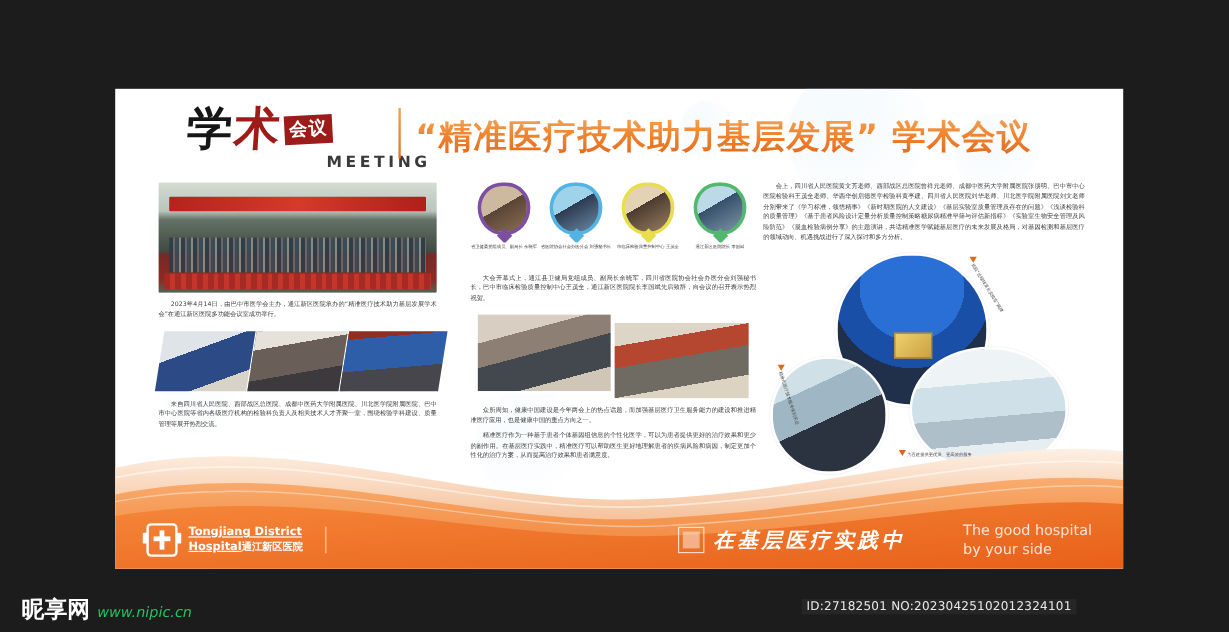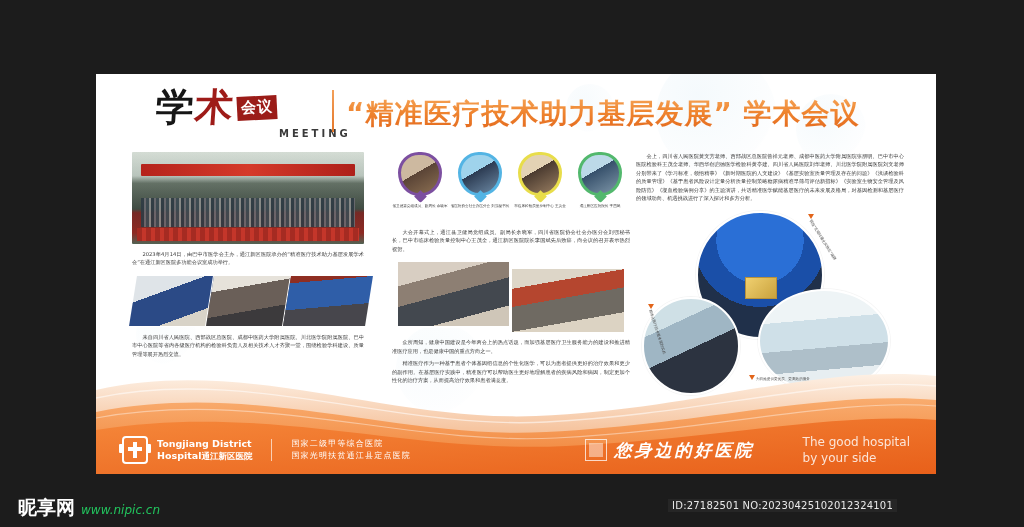--- a/index.html
+++ b/index.html
@@ -35,22 +35,22 @@
   }
   .brush-ch.red { color: #9e1b18; }
   #seal {
     display: inline-block; margin-left: 3px; margin-bottom: 4px;
     background: #9b1c18; color: #fff; font-weight: 700;
     font-size: 15px; padding: 2px 4px 3px 4px; letter-spacing: 1px;
     font-family: "DejaVu Serif", "Liberation Serif", serif;
     transform: rotate(-3deg);
   }
   #meeting-en {
-    position: absolute; left: 143px; top: 54px;
-    font-size: 10px; letter-spacing: 3px; color: #3a3a3a; font-weight: 700; padding-left: 40px;
+    position: absolute; left: 136px; top: 54px;
+    font-size: 13px; letter-spacing: 3px; color: #3a3a3a; font-weight: 700; padding-left: 40px;
   }
   #divider-line {
     position: absolute; left: 236px; top: 16px; width: 2px; height: 42px;
     background: linear-gradient(#f3a05a, #e4762a);
   }
   #main-title {
     position: absolute; left: 250px; top: 21px;
     font-size: 28px; font-weight: 700; letter-spacing: 1px; white-space: nowrap;
     font-family: "DejaVu Sans", "Liberation Sans", sans-serif;
     background: linear-gradient(180deg,#f6a85c 0%, #ef8530 45%, #e2651a 100%);
@@ -164,21 +164,21 @@
     padding: 0 26px;
   }
   #logo-group { display: flex; align-items: center; gap: 9px; }
   #logo-mark { width: 26px; height: 28px; position: relative; }
   #logo-mark .outer { position: absolute; inset: 0; border: 2.6px solid #fff; border-radius: 4px; }
   #logo-mark .cross-v { position: absolute; left: 11px; top: 6px; width: 4px; height: 16px; background: #fff; }
   #logo-mark .cross-h { position: absolute; left: 6px; top: 11px; width: 14px; height: 4px; background: #fff; }
   #logo-mark .ear-l { position: absolute; left: -3px; top: 8px; width: 4px; height: 9px; background: #fff; border-radius: 1px; }
   #logo-mark .ear-r { position: absolute; right: -3px; top: 8px; width: 4px; height: 9px; background: #fff; border-radius: 1px; }
   #logo-names { color: #fff; line-height: 1.22; }
-  #logo-en1, #logo-en2 { font-size: 9.5px; font-weight: 700; }
+  #logo-en1, #logo-en2 { font-size: 9.5px; font-weight: 700; text-decoration: underline; }
   #logo-cn { font-size: 8.5px; font-weight: 700; }
   #logo-sep { width: 1px; height: 22px; background: rgba(255,255,255,.65); margin: 0 10px; }
   #logo-claims { color: #fff; line-height: 1.5; }
   #claim1, #claim2 { font-size: 8px; letter-spacing: 1.2px; }
 
   #slogan-group { display: flex; align-items: center; gap: 8px; }
   #slogan-sq { width: 22px; height: 22px; border: 1.5px solid rgba(255,255,255,.75); position: relative; }
   #slogan-sq i { position: absolute; inset: 3px; background: rgba(255,255,255,.45); }
   #slogan-cn { color: #fff; font-size: 17px; font-weight: 700; letter-spacing: 3px;
     font-family: "DejaVu Serif","Liberation Serif",serif; font-style: italic; }
@@ -330,31 +330,27 @@
             <div class="cross-h"></div>
         </div>
         <div id="logo-names">
           <div id="logo-en1">Tongjiang District</div>
           <div style="display:flex;align-items:baseline;">
             <span id="logo-en2">Hospital</span>
             <span id="logo-cn">通江新区医院</span>
           </div>
         </div>
         <div id="logo-sep"></div>
-        <div id="logo-claims">
-          <div id="claim1">国家二级甲等综合医院</div>
-          <div id="claim2">国家光明扶贫通江县定点医院</div>
-        </div>
       </div>
 
       <div id="slogan-group">
         <div id="slogan-sq">
             <i></i>
           </div>
-        <div id="slogan-cn">您身边的好医院</div>
+        <div id="slogan-cn">在基层医疗实践中</div>
         <div id="slogan-en">
           <div>The good hospital</div>
           <div>by your side</div>
         </div>
       </div>
     </div>
   </div>
 
   <div id="wm-bar">
     <div id="wm-left">

